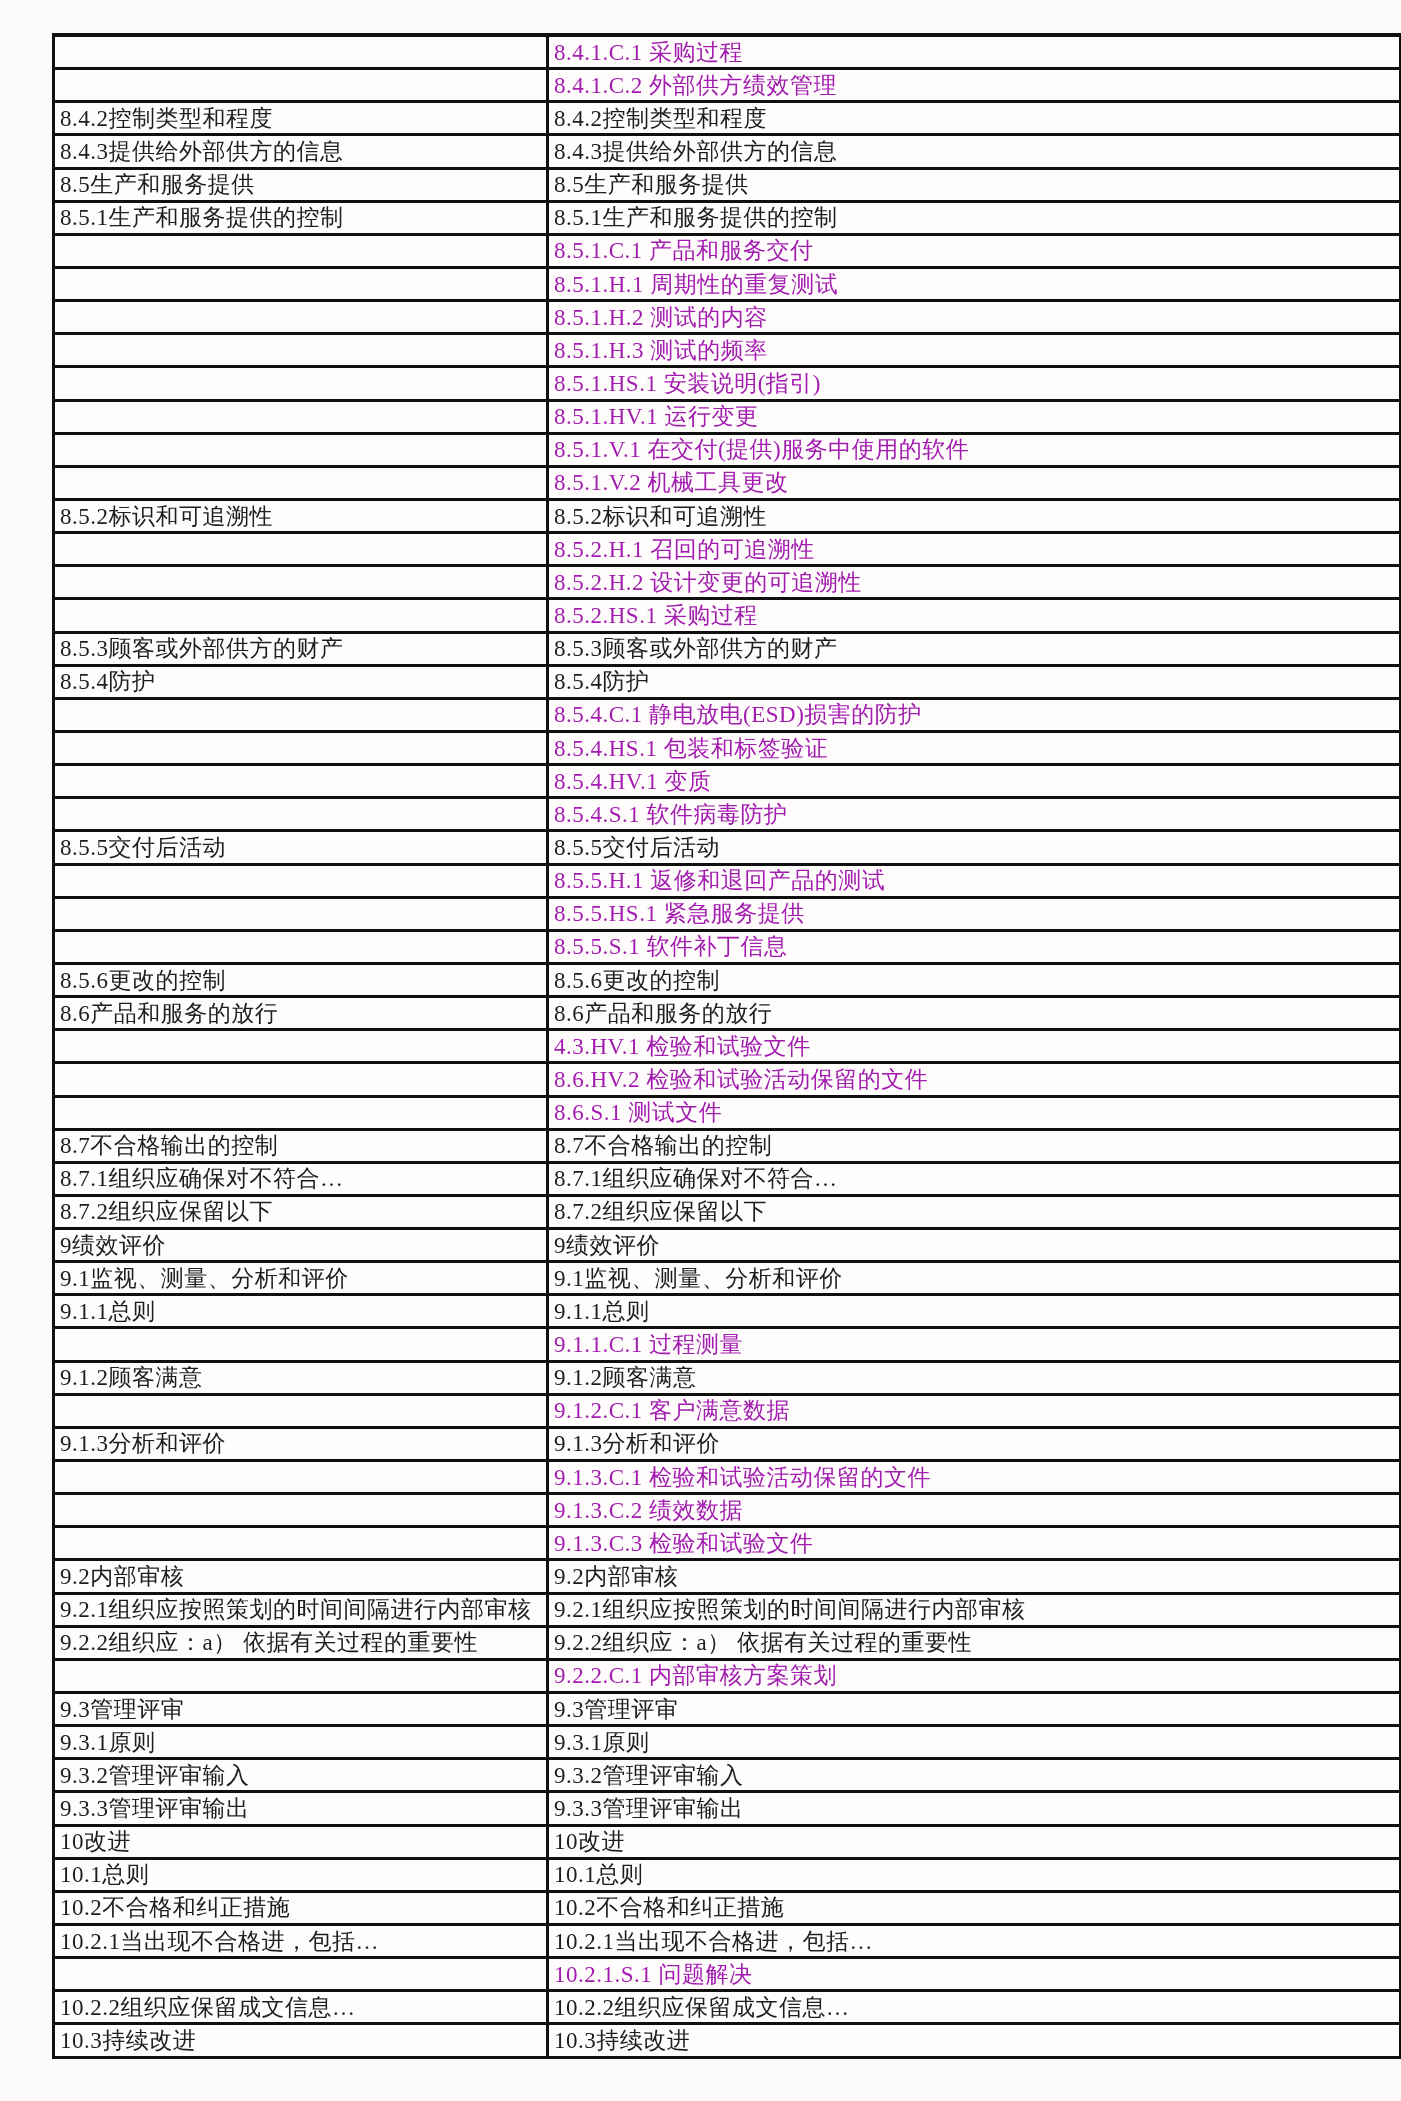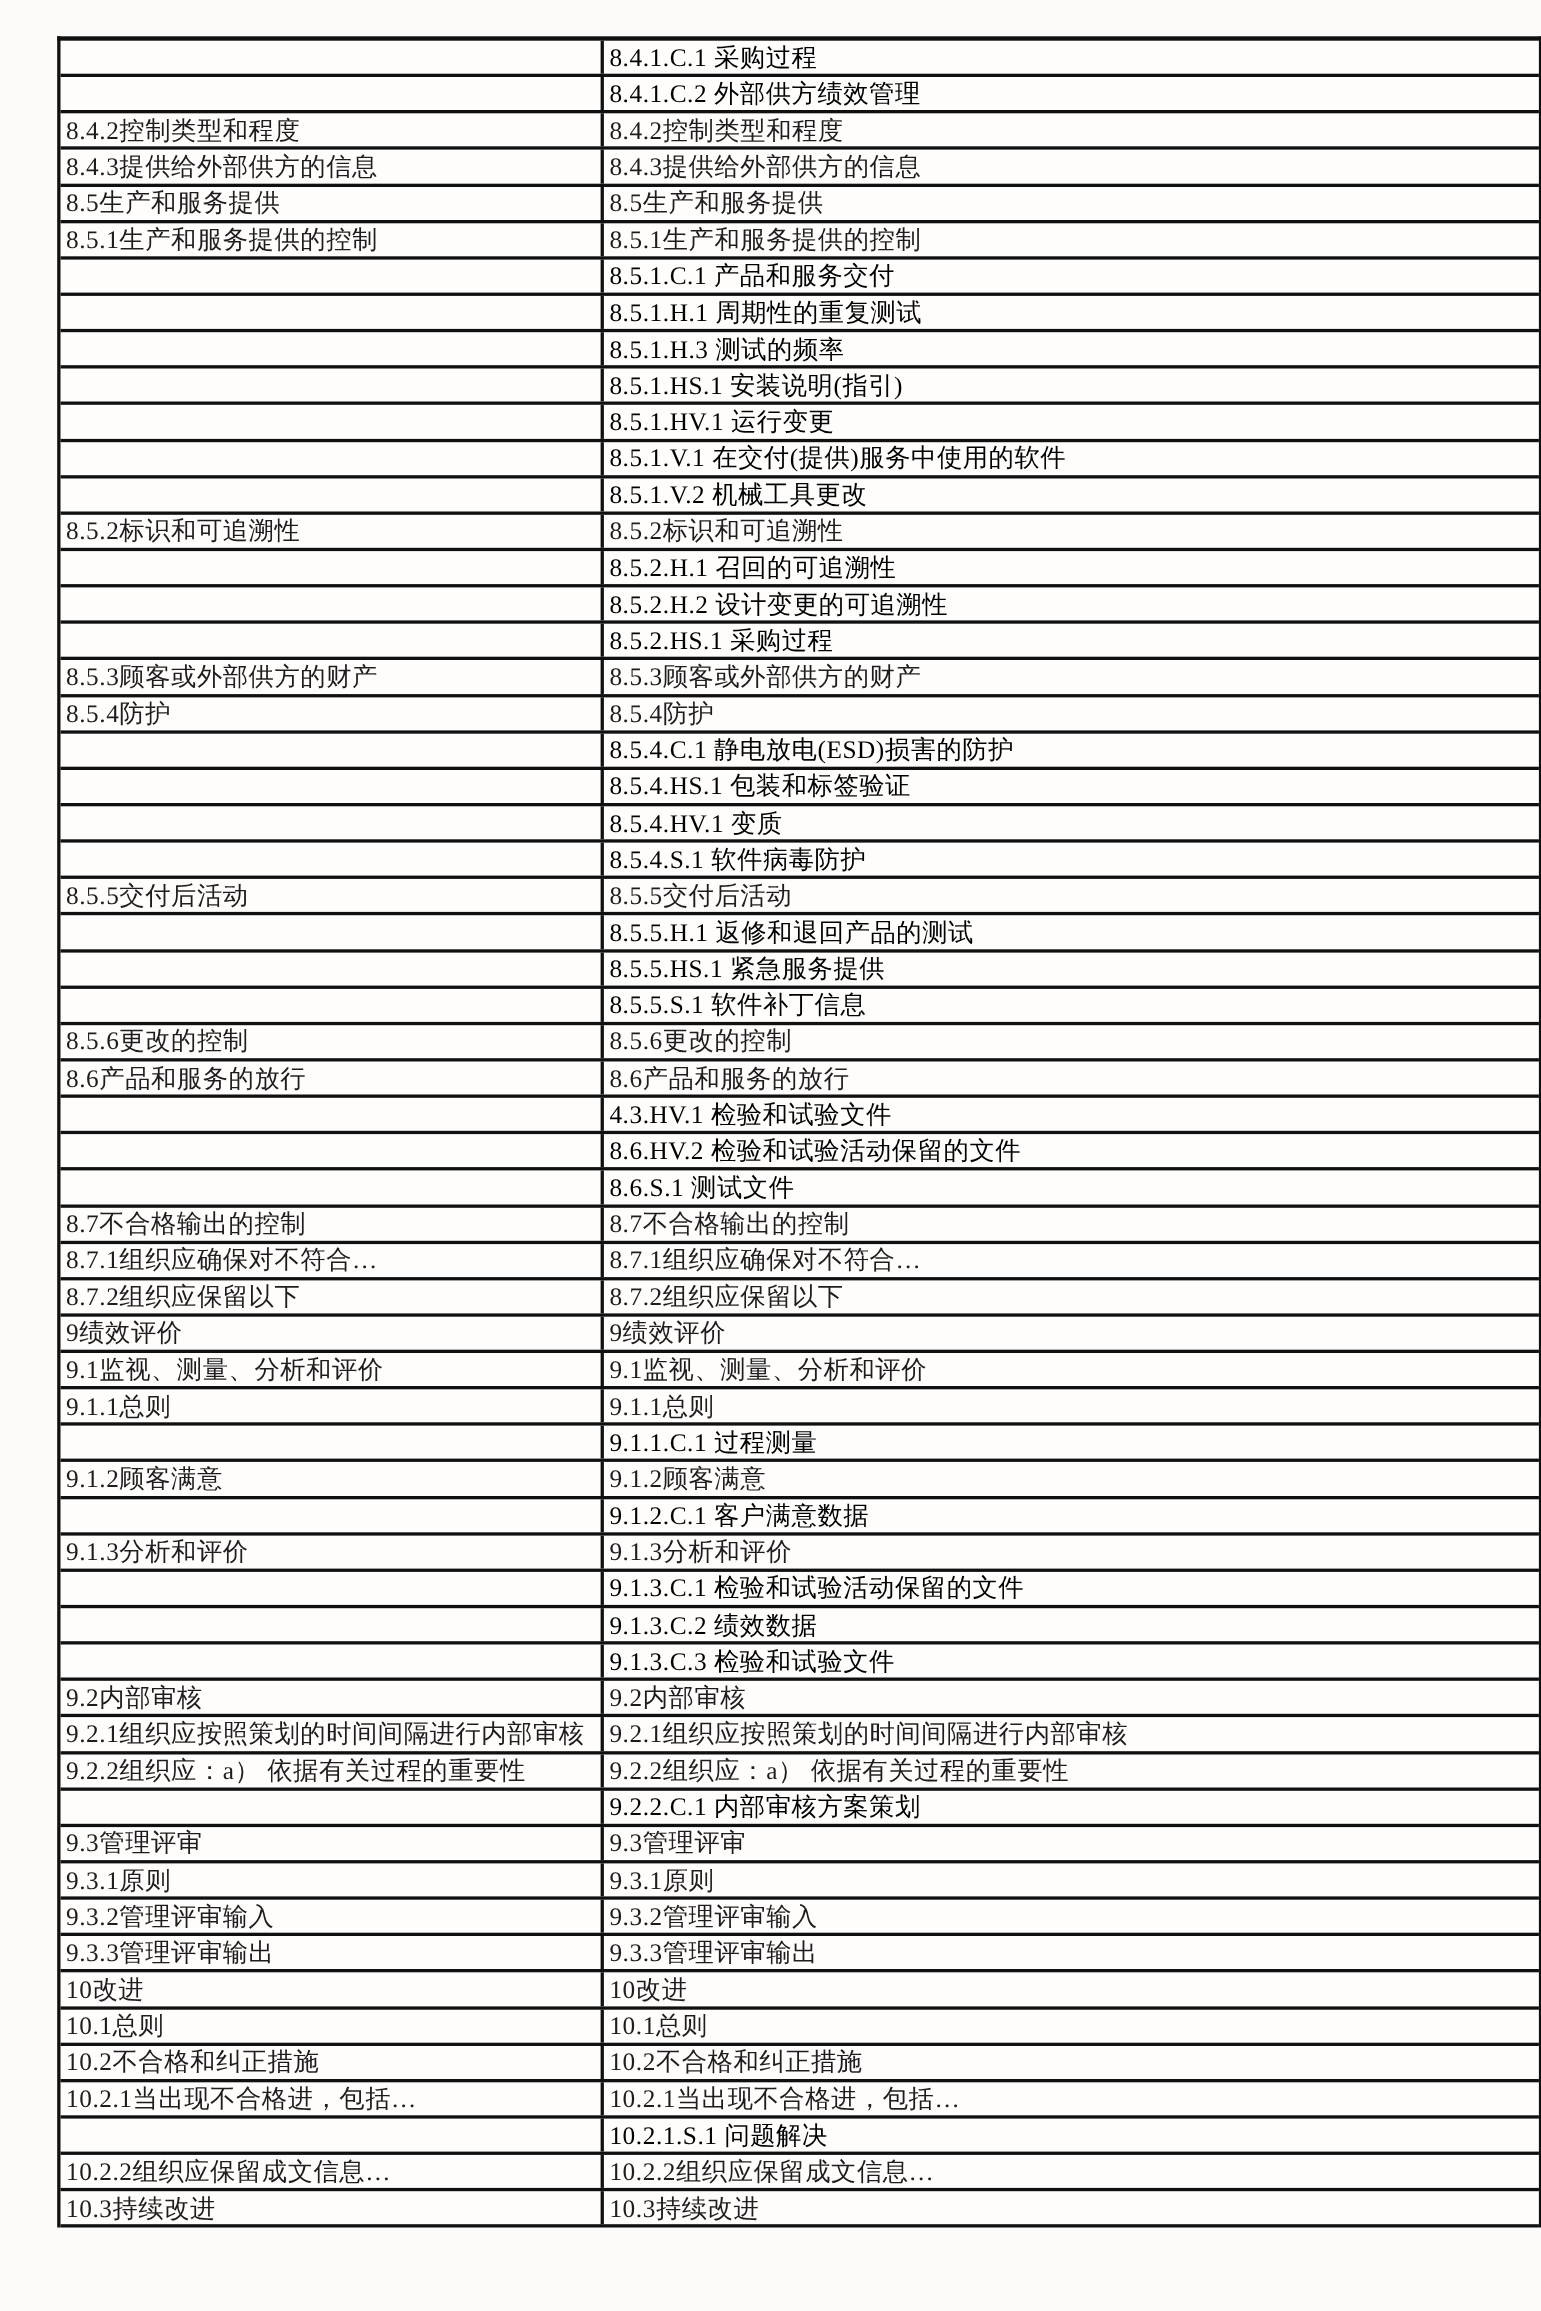--- a/index.html
+++ b/index.html
@@ -43,21 +43,21 @@
     line-height: 1;
   }
   .cell.left {
     width: 494px;
     border-right: 3px solid #101010;
   }
   .cell.right {
     flex: 1;
   }
   .std  { color: #1e1c1c; }
-  .supp { color: #000000; }
+  .supp { color: #a21caf; }
 </style>
 </head>
 <body>
 
 <div class="page">
   <div class="table" id="comparison-table">
       <div class="row">
         <div class="cell left std"></div>
         <div class="cell right supp">8.4.1.C.1 采购过程</div>
       </div>
@@ -84,20 +84,24 @@
       <div class="row">
         <div class="cell left std"></div>
         <div class="cell right supp">8.5.1.C.1 产品和服务交付</div>
       </div>
       <div class="row">
         <div class="cell left std"></div>
         <div class="cell right supp">8.5.1.H.1 周期性的重复测试</div>
       </div>
       <div class="row">
         <div class="cell left std"></div>
+        <div class="cell right supp">8.5.1.H.2 测试的内容</div>
+      </div>
+      <div class="row">
+        <div class="cell left std"></div>
         <div class="cell right supp">8.5.1.H.3 测试的频率</div>
       </div>
       <div class="row">
         <div class="cell left std"></div>
         <div class="cell right supp">8.5.1.HS.1 安装说明(指引)</div>
       </div>
       <div class="row">
         <div class="cell left std"></div>
         <div class="cell right supp">8.5.1.HV.1 运行变更</div>
       </div>

